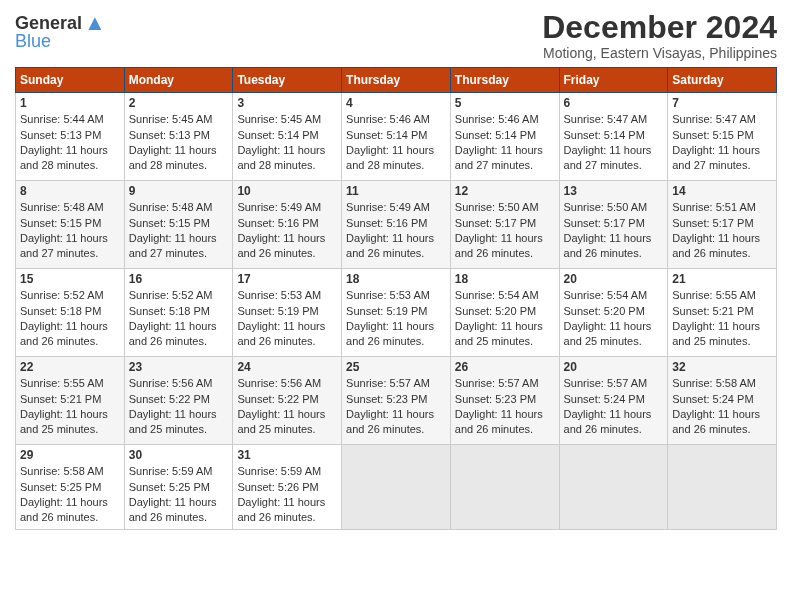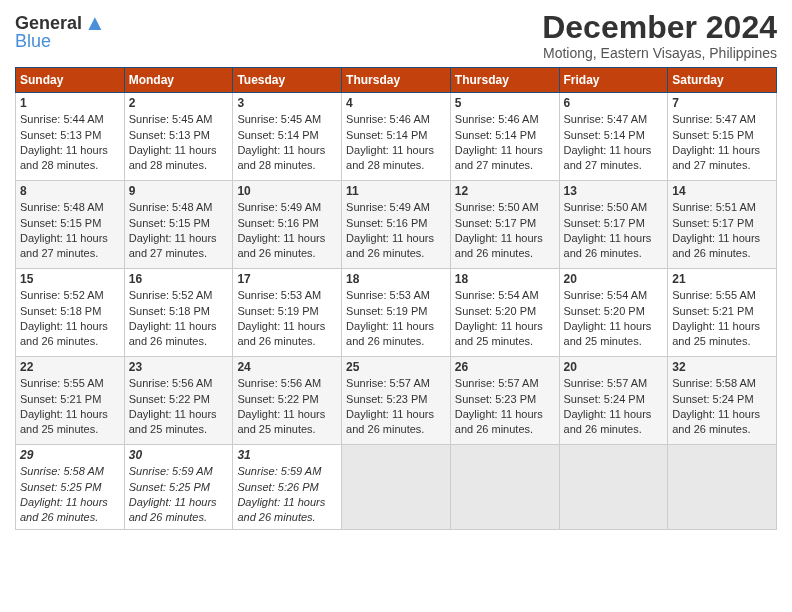--- a/index.html
+++ b/index.html
@@ -87,21 +87,20 @@
       display: block;
       margin-bottom: 2px;
     }
     .cell-text {
       font-size: 11px;
       line-height: 1.4;
       color: #333;
     }
     .last-row td {
       height: 70px;
-      font-style: italic;
     }
   </style>
 </head>
 <body>
 
 <div class="page">
   <div class="header">
     <div class="logo">
       <div style="display:flex;flex-direction:column;align-items:flex-start;">
         <div style="display:flex;align-items:center;">

